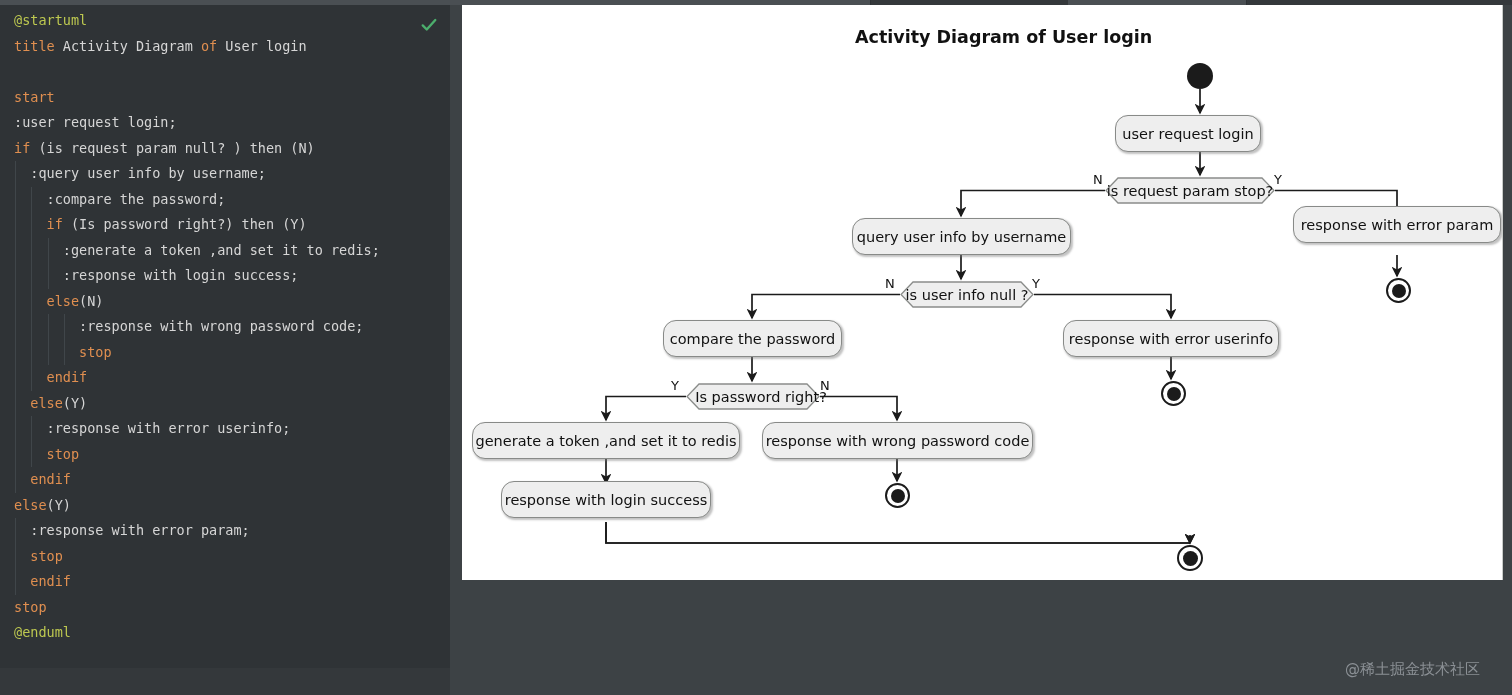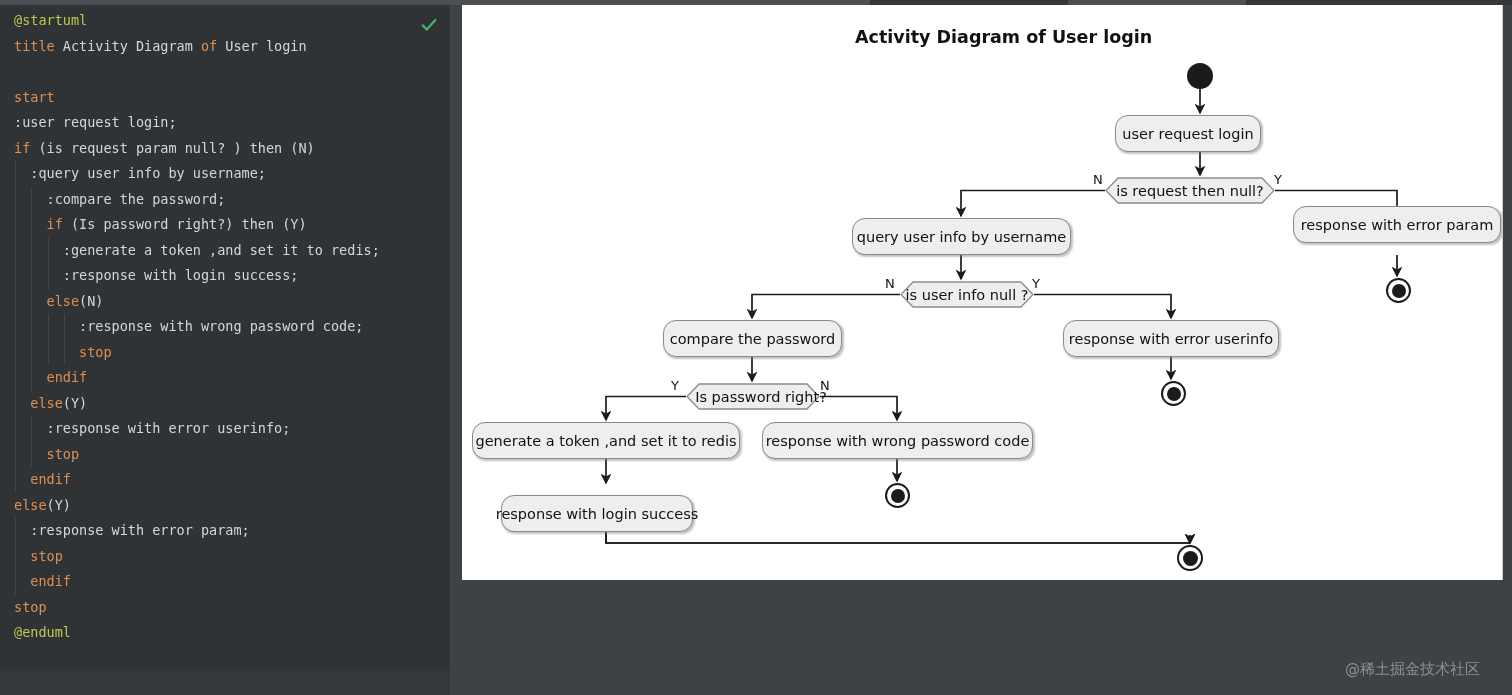--- a/index.html
+++ b/index.html
@@ -182,21 +182,21 @@
   </svg>
   <div id="nodes-container">
       <div style="position: absolute; border-radius: 50%; background: rgb(27, 27, 27); left: 725px; top: 58px; width: 26px; height: 26px;"></div>
       <div class="node" style="left: 653px; top: 110px; width: 146px; height: 37px;">
         <span>user request login</span>
       </div>
       <div style="position: absolute; left: 643px; top: 172px; width: 170px; height: 27px;">
         <svg width="170" height="27" viewBox="0 0 170 27" style="position: absolute; left: 0px; top: 0px;">
           <path d="M 13 1 L 157 1 L 169 13.5 L 157 26 L 13 26 L 1 13.5 Z" fill="#eeeeee" stroke="#8a8c8a" stroke-width="1.3"></path>
         </svg>
-        <div class="diamond-label" style="left: 0px; top: 0px; width: 170px; height: 27px;">is request then null?</div>
+        <div class="diamond-label" style="left: 0px; top: 0px; width: 170px; height: 27px;">is request param stop?</div>
       </div>
       <div class="node" style="left: 390px; top: 213px; width: 219px; height: 37px;">
         <span>query user info by username</span>
       </div>
       <div class="node" style="left: 831px; top: 201px; width: 208px; height: 37px;">
         <span>response with error param</span>
       </div>
       <div style="position: absolute; border-radius: 50%; background: rgb(255, 255, 255); border: 2px solid rgb(27, 27, 27); box-sizing: border-box; display: flex; align-items: center; justify-content: center; left: 924px; top: 273px; width: 25px; height: 25px;">
         <div style="width: 14px; height: 14px; border-radius: 50%; background: rgb(27, 27, 27);"></div>
       </div>
@@ -223,21 +223,21 @@
       </div>
       <div class="node" style="left: 10px; top: 417px; width: 268px; height: 37px;">
         <span>generate a token ,and set it to redis</span>
       </div>
       <div class="node" style="left: 300px; top: 417px; width: 271px; height: 37px;">
         <span>response with wrong password code</span>
       </div>
       <div style="position: absolute; border-radius: 50%; background: rgb(255, 255, 255); border: 2px solid rgb(27, 27, 27); box-sizing: border-box; display: flex; align-items: center; justify-content: center; left: 423px; top: 478px; width: 25px; height: 25px;">
         <div style="width: 14px; height: 14px; border-radius: 50%; background: rgb(27, 27, 27);"></div>
       </div>
-      <div class="node" style="left: 39px; top: 490px; width: 192px; height: 37px;">
+      <div class="node" style="left: 39px; top: 476px; width: 210px; height: 37px;">
         <span>response with login success</span>
       </div>
       <div style="position: absolute; border-radius: 50%; background: rgb(255, 255, 255); border: 2px solid rgb(27, 27, 27); box-sizing: border-box; display: flex; align-items: center; justify-content: center; left: 715px; top: 540px; width: 26px; height: 26px;">
         <div style="width: 15px; height: 15px; border-radius: 50%; background: rgb(27, 27, 27);"></div>
       </div>
     </div>
   <div id="branch-labels">
       <div class="branch-label" style="left: 631px; top: 167px;">N</div>
       <div class="branch-label" style="left: 812px; top: 167px;">Y</div>
       <div class="branch-label" style="left: 423px; top: 271px;">N</div>

